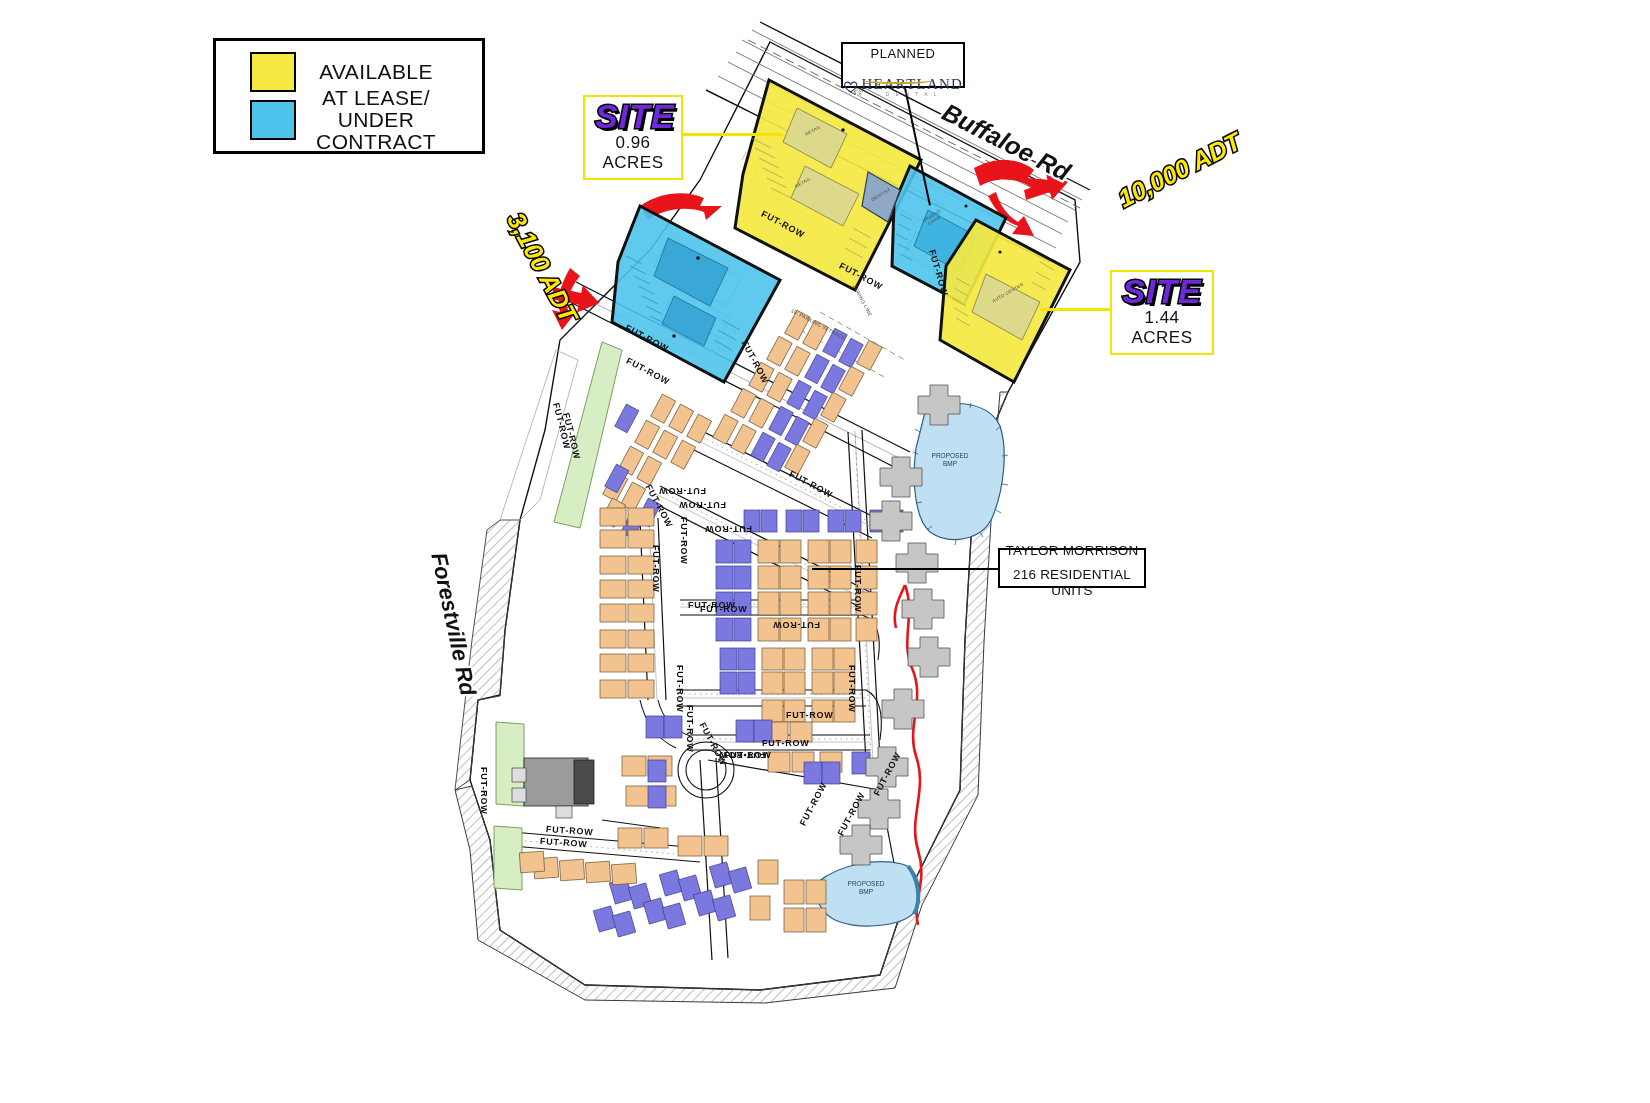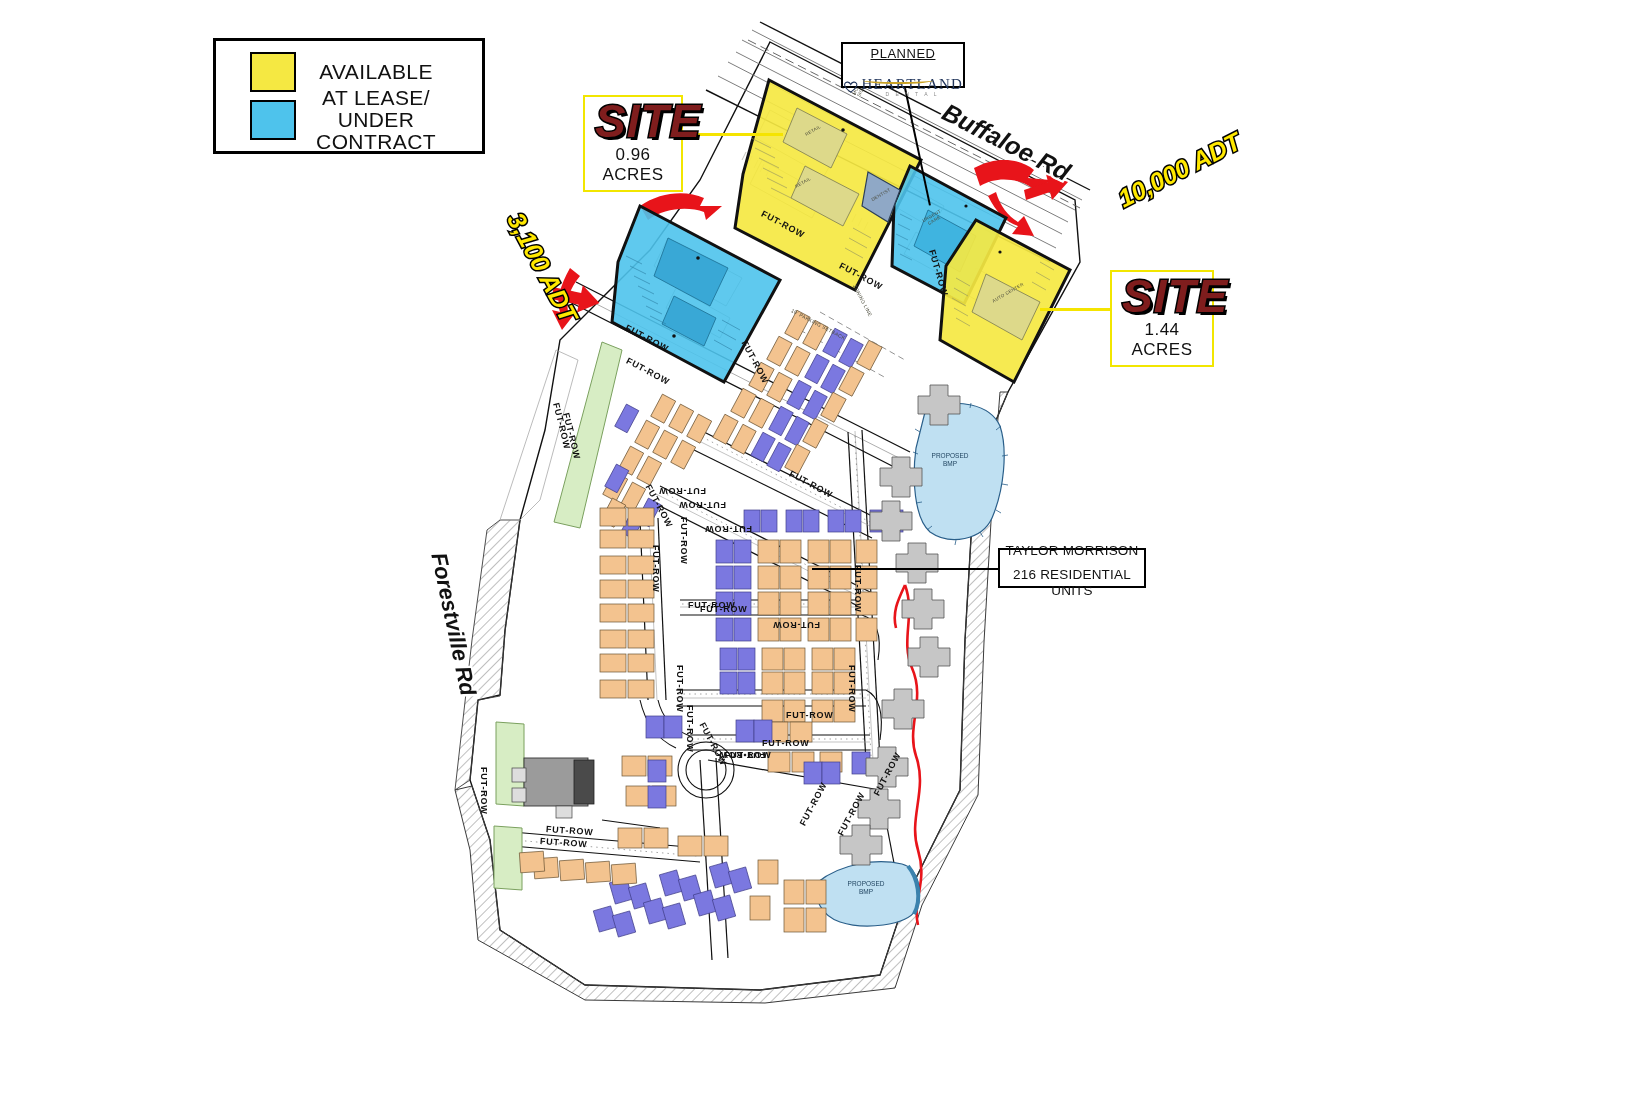--- a/index.html
+++ b/index.html
@@ -14,21 +14,21 @@
           background:#fff;border:3px solid #000;box-sizing:border-box;
           display:flex;flex-direction:column;justify-content:center;padding:6px 16px;}
   .legend-row{display:flex;align-items:center;height:48px;padding-left:18px;}
   .swatch{width:46px;height:40px;border:2px solid #000;flex:0 0 auto;box-sizing:border-box;}
   .legend-label{flex:1;text-align:center;font-size:21px;letter-spacing:.4px;
                 line-height:1.05;padding-right:10px;}
 
   
   .site-callout{position:absolute;background:#ffffff;border:2px solid #f2e600;
                 padding:3px 10px 5px 10px;text-align:center;box-sizing:border-box;}
-  .site-word{font-size:46px;font-weight:bold;font-style:italic;color:#7f1d1d;
+  .site-word{font-size:34px;font-weight:bold;font-style:italic;color:#6d28d9;
              line-height:.95;letter-spacing:1px;
              -webkit-text-stroke:3px #000;paint-order:stroke fill;
              text-shadow:3px 3px 0 #000;}
   .site-acres{font-size:17px;color:#111;letter-spacing:.5px;margin-top:1px;}
   #site1{left:583px;top:95px;width:100px;}
   #site2{left:1110px;top:270px;width:104px;}
   .leader{position:absolute;background:#f5e400;height:3px;}
   #leader1{left:683px;top:133px;width:100px;}
   #leader2{left:1040px;top:308px;width:72px;}
 
@@ -40,21 +40,21 @@
                           0 -2px 0 #fff,0 2px 0 #fff,-2px 0 0 #fff,2px 0 0 #fff;}
   .roadlabel.yellow{color:#ffe800;font-size:25px;
              -webkit-text-stroke:3px #000;paint-order:stroke fill;}
   .roadlabel.vert{color:#111;font-size:22px;
              text-shadow:-2px -2px 0 #fff,2px -2px 0 #fff,-2px 2px 0 #fff,2px 2px 0 #fff;}
 
   
   .callbox{position:absolute;background:#fff;border:2.5px solid #000;box-sizing:border-box;
            text-align:center;}
   #heartland-box{left:841px;top:42px;width:124px;height:46px;padding-top:3px;}
-  .hl-planned{font-size:13px;letter-spacing:.5px;line-height:1;text-decoration:underline;}
+  .hl-planned{font-size:13px;letter-spacing:.5px;line-height:1;}
   .hl-logo{display:flex;align-items:center;justify-content:center;gap:3px;margin-top:17px;}
   .hl-name{font-family:"Liberation Serif",serif;font-size:15px;color:#22365c;
            letter-spacing:1.2px;line-height:1;}
   .hl-sub{font-size:5px;color:#8a8a8a;letter-spacing:2.5px;line-height:1;margin-top:0px;}
   .hl-swoosh{position:absolute;left:20px;top:33px;width:70px;height:5px;
              border-bottom:2px solid #c9a227;border-radius:50%;}
   #tm-box{left:998px;top:548px;width:148px;height:40px;
           display:flex;flex-direction:column;justify-content:center;}
   .tm-line{font-size:13.5px;letter-spacing:.2px;line-height:1.25;margin-top:7px;}
 

